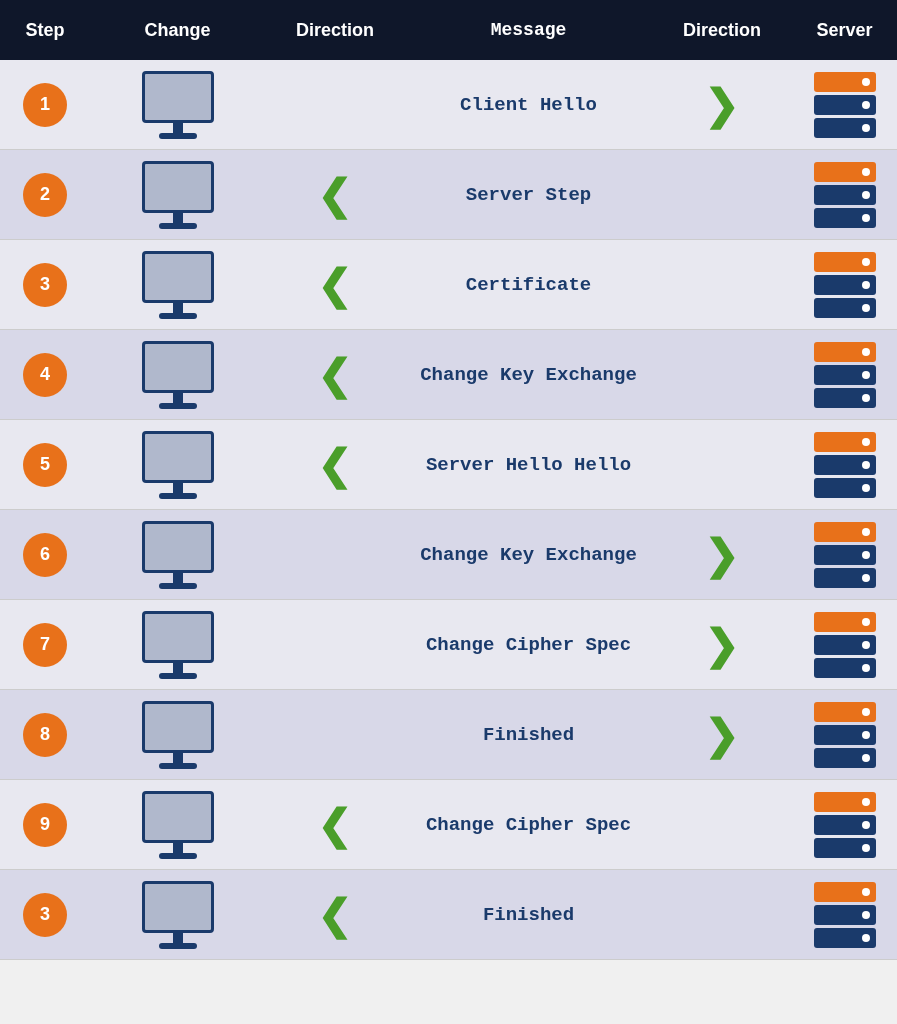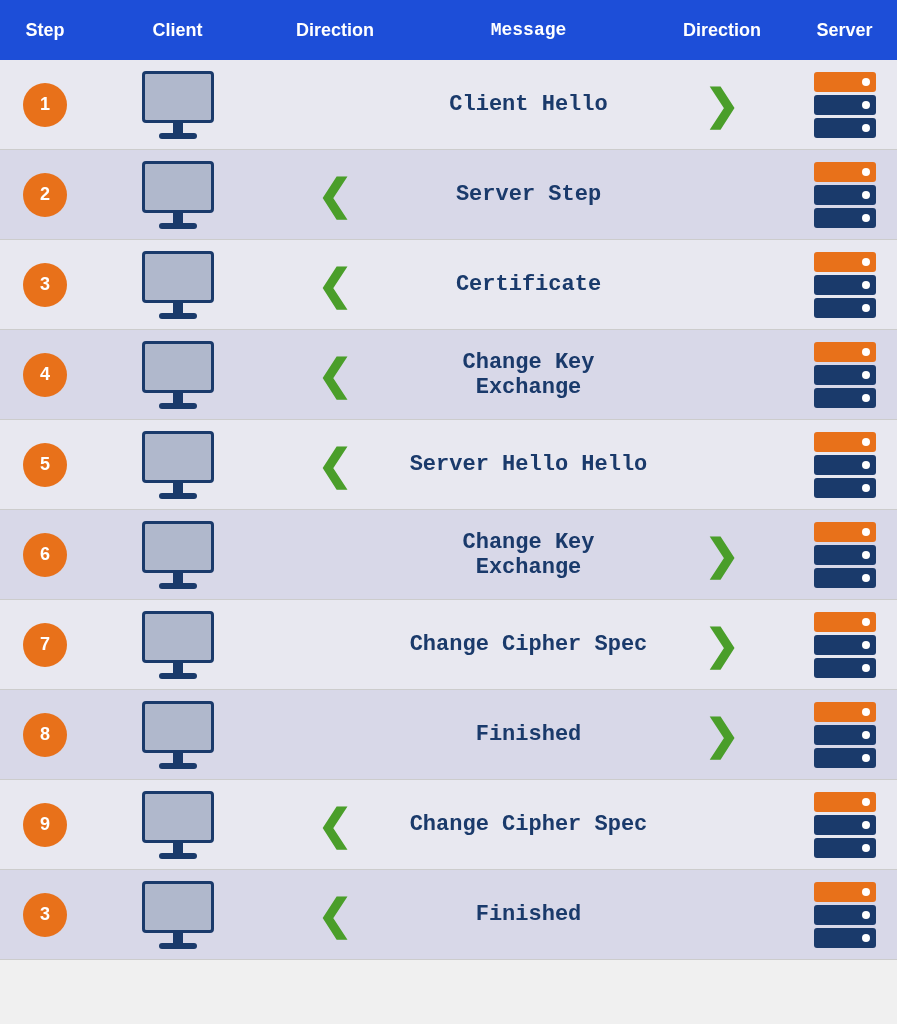--- a/index.html
+++ b/index.html
@@ -9,21 +9,21 @@
       width: 897px;
     }
 
     .table-container {
       width: 897px;
     }
 
     
     .header-row {
       display: flex;
-      background: #1d4ed8;
+      background: #0f172a;
       height: 60px;
       align-items: center;
     }
 
     .header-cell {
       color: white;
       font-weight: bold;
       font-size: 18px;
       text-align: center;
       display: flex;
@@ -144,32 +144,32 @@
       color: #4a9e2a;
       font-size: 42px;
       font-weight: bold;
       line-height: 1;
     }
 
     
     .message-text {
       color: #1a3a6b;
       font-weight: bold;
-      font-size: 22px;
+      font-size: 19px;
       text-align: center;
     }
   </style>
 </head>
 <body>
 
 <div class="table-container">
 
   <div class="header-row">
     <div class="header-cell col-step">Step</div>
-    <div class="header-cell col-client">Client</div>
+    <div class="header-cell col-client">Change</div>
     <div class="header-cell col-dir-left">Direction</div>
     <div class="header-cell col-message">Message</div>
     <div class="header-cell col-dir-right">Direction</div>
     <div class="header-cell col-server">Server</div>
   </div>
 
   <div id="rows-container">
       <div class="data-row">
 
     <div class="cell col-step">

